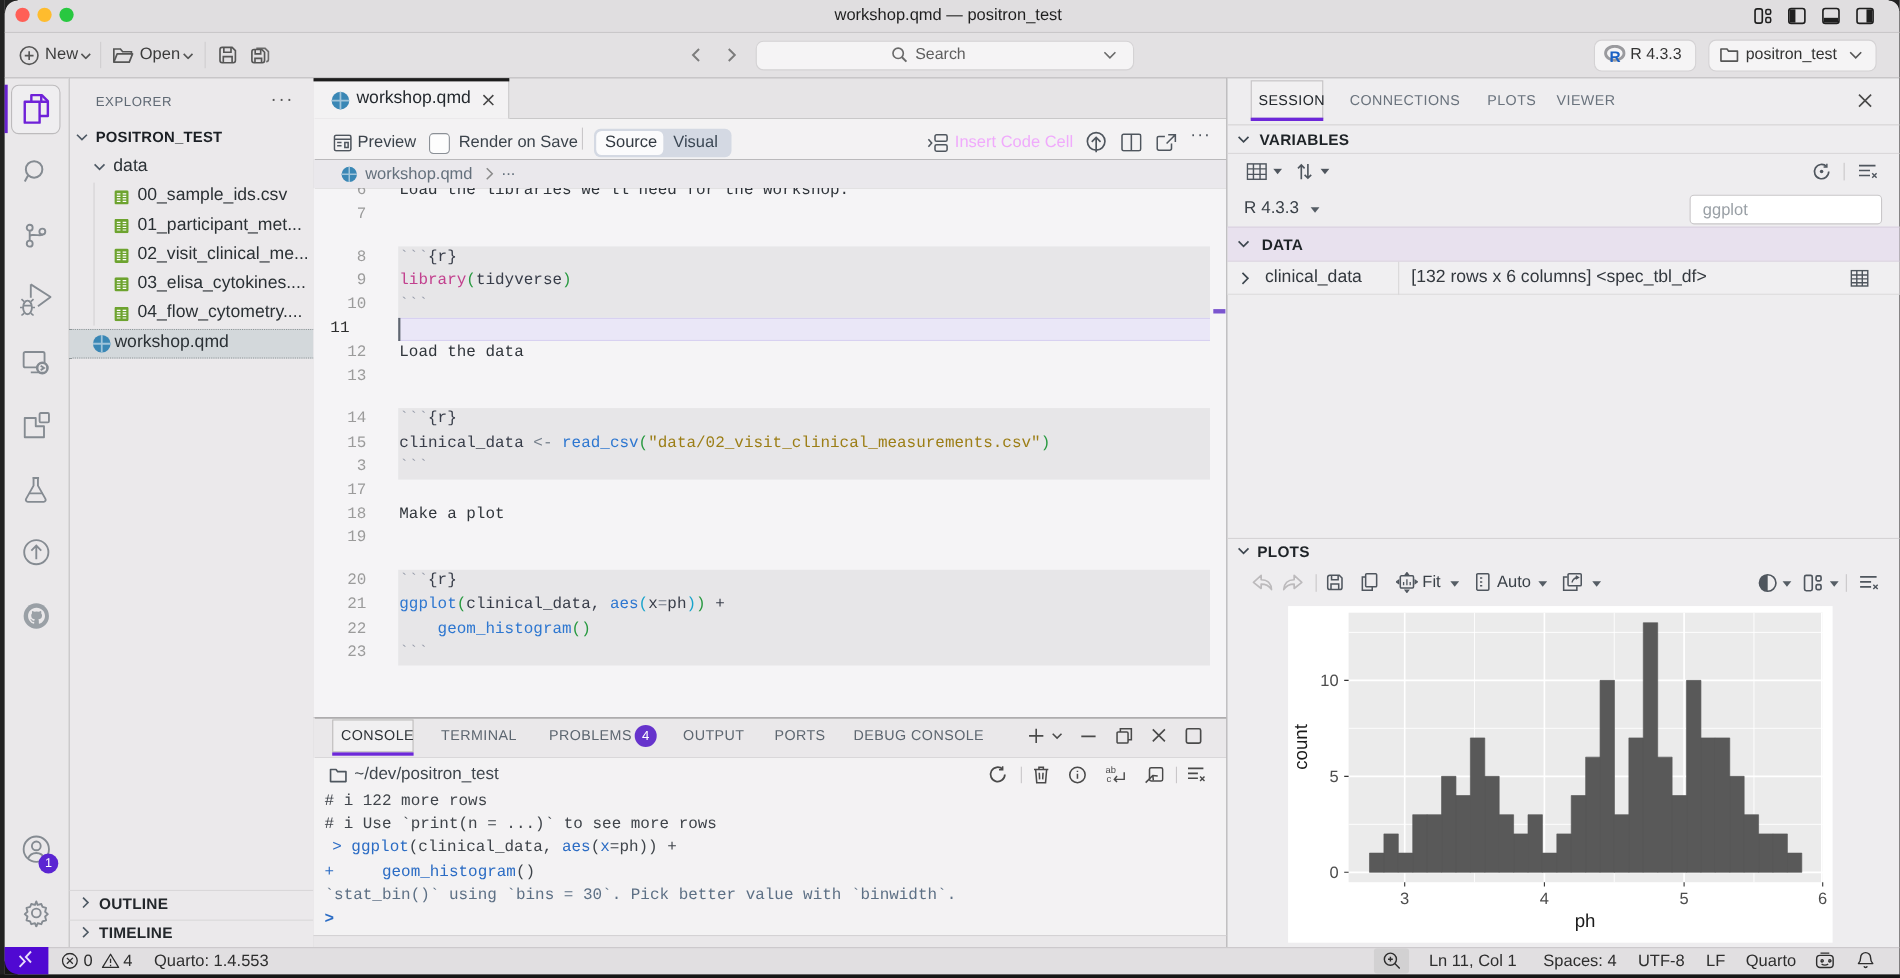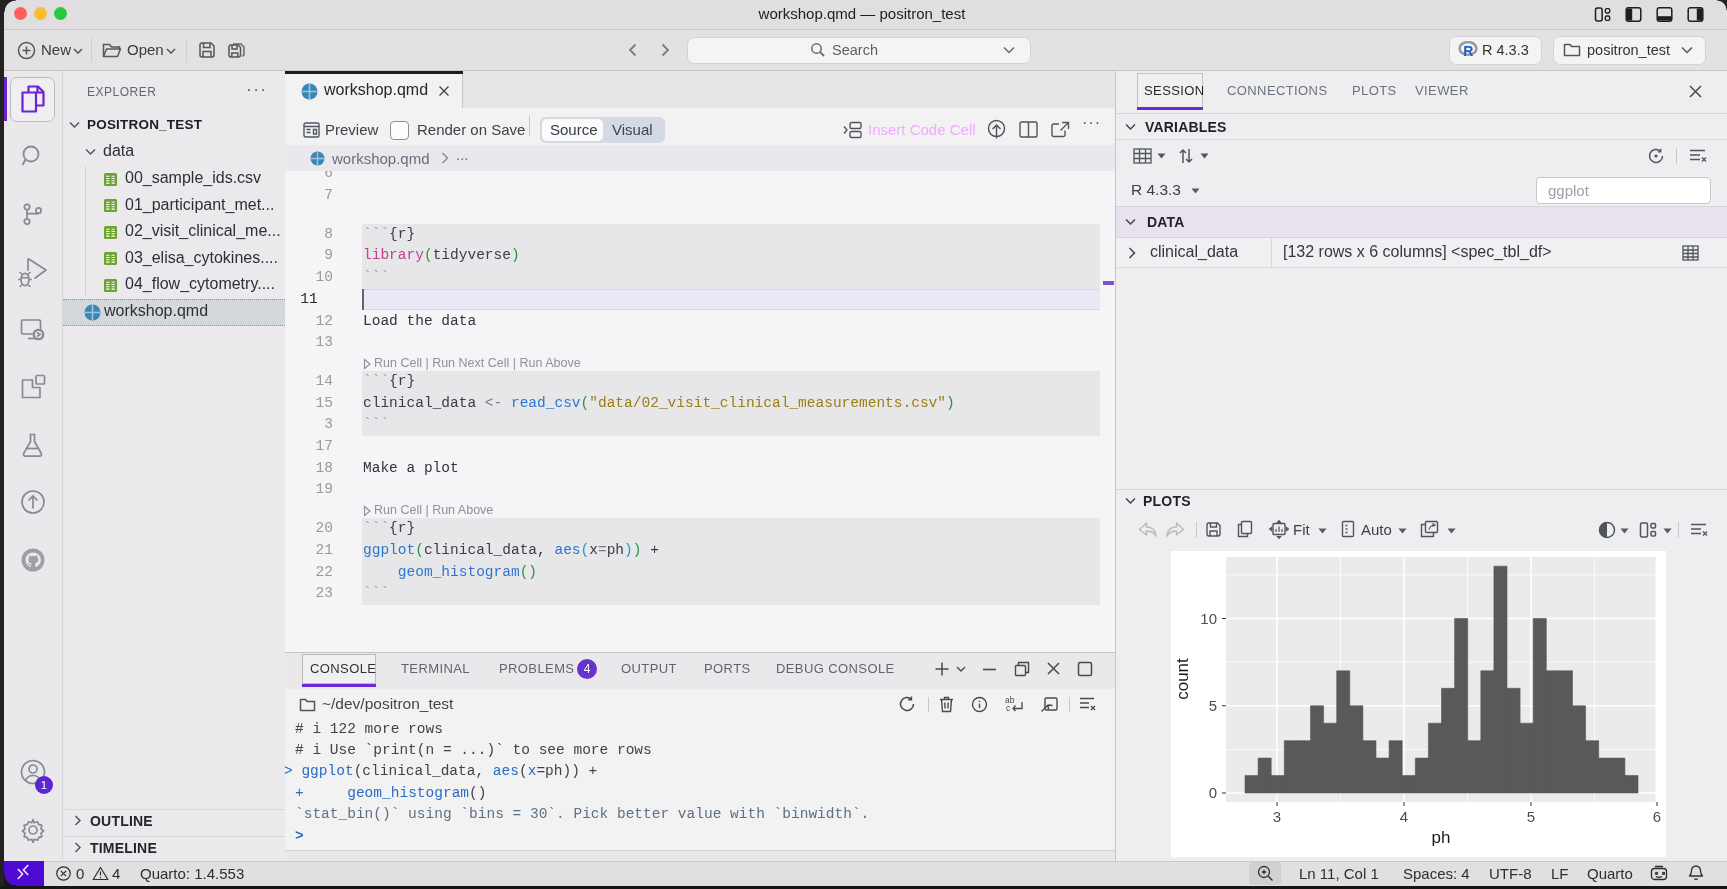--- a/index.html
+++ b/index.html
@@ -432,53 +432,42 @@
 
     <div class="a" style="left:77px;top:52.7px;width:738px;height:65.1px;background:#e7e6e8"></div>
     <div class="a" style="left:77px;top:199.9px;width:738px;height:65.1px;background:#e7e6e8"></div>
     <div class="a" style="left:77px;top:347.1px;width:738px;height:86.8px;background:#e7e6e8"></div>
 
     <div class="a" style="left:77px;top:117.8px;width:738px;height:21.7px;background:#eae7f7;border-top:1px solid #d8d1f1;border-bottom:1px solid #d8d1f1;box-sizing:border-box"></div>
     <div class="a" style="left:77px;top:117.8px;width:1.5px;height:21.7px;background:#5f6670"></div>
   </div>
   <div id="codelines" class="a" style="left:285px;top:171px;width:830px;height:481px;overflow:hidden">
     <div class="a mono" style="left:0;top:-7.7px;width:48px;text-align:right;font-size:14.5px;line-height:21.7px;color:#9b9b9b">6</div>
+    <div class="a mono" style="left:78px;top:-7.7px;font-size:14.5px;line-height:21.7px;color:#30353b;white-space:pre">Load the libraries we'll need for the workshop:</div>
     <div class="a mono" style="left:0;top:14.0px;width:48px;text-align:right;font-size:14.5px;line-height:21.7px;color:#9b9b9b">7</div>
     <div class="a mono" style="left:0;top:52.7px;width:48px;text-align:right;font-size:14.5px;line-height:21.7px;color:#9b9b9b">8</div>
     <div class="a mono" style="left:78px;top:52.7px;font-size:14.5px;line-height:21.7px;color:#383d49;white-space:pre"><span style="color:#989dab">```</span><span style="color:#383d49">{r}</span></div>
     <div class="a mono" style="left:0;top:74.4px;width:48px;text-align:right;font-size:14.5px;line-height:21.7px;color:#9b9b9b">9</div>
     <div class="a mono" style="left:78px;top:74.4px;font-size:14.5px;line-height:21.7px;color:#383d49;white-space:pre"><span style="color:#c2408e">library</span><span style="color:#27993f">(</span><span style="color:#383d49">tidyverse</span><span style="color:#27993f">)</span></div>
     <div class="a mono" style="left:0;top:96.1px;width:48px;text-align:right;font-size:14.5px;line-height:21.7px;color:#9b9b9b">10</div>
     <div class="a mono" style="left:78px;top:96.1px;font-size:14.5px;line-height:21.7px;color:#383d49;white-space:pre"><span style="color:#989dab">```</span></div>
     <div class="a mono" style="left:0;top:117.8px;width:48px;text-align:center;font-size:14.5px;line-height:21.7px;color:#2d2d2d">11</div>
     <div class="a mono" style="left:0;top:139.5px;width:48px;text-align:right;font-size:14.5px;line-height:21.7px;color:#9b9b9b">12</div>
     <div class="a mono" style="left:78px;top:139.5px;font-size:14.5px;line-height:21.7px;color:#30353b;white-space:pre">Load the data</div>
     <div class="a mono" style="left:0;top:161.2px;width:48px;text-align:right;font-size:14.5px;line-height:21.7px;color:#9b9b9b">13</div>
-    <div class="a" style="left:78px;top:184.9px;height:17px;width:400px">
-        <svg width="9" height="12" style="position:absolute;left:0;top:2px">
-          <path d="M1.5 1.5 L7 6 L1.5 10.5 Z" fill="none" stroke="#8d929c" stroke-width="1.2"></path>
-        </svg>
-        <span style="position:absolute;left:11px;top:0;font-size:12.5px;color:#8d929c;white-space:pre">Run Cell | Run Next Cell | Run Above</span>
-      </div>
     <div class="a mono" style="left:0;top:199.9px;width:48px;text-align:right;font-size:14.5px;line-height:21.7px;color:#9b9b9b">14</div>
     <div class="a mono" style="left:78px;top:199.9px;font-size:14.5px;line-height:21.7px;color:#383d49;white-space:pre"><span style="color:#989dab">```</span><span style="color:#383d49">{r}</span></div>
     <div class="a mono" style="left:0;top:221.6px;width:48px;text-align:right;font-size:14.5px;line-height:21.7px;color:#9b9b9b">15</div>
     <div class="a mono" style="left:78px;top:221.6px;font-size:14.5px;line-height:21.7px;color:#383d49;white-space:pre"><span style="color:#383d49">clinical_data</span><span style="color:#747e8a"> &lt;- </span><span style="color:#2e77d0">read_csv</span><span style="color:#27993f">(</span><span style="color:#9c7e16">"data/02_visit_clinical_measurements.csv"</span><span style="color:#27993f">)</span></div>
     <div class="a mono" style="left:0;top:243.3px;width:48px;text-align:right;font-size:14.5px;line-height:21.7px;color:#9b9b9b">3</div>
     <div class="a mono" style="left:78px;top:243.3px;font-size:14.5px;line-height:21.7px;color:#383d49;white-space:pre"><span style="color:#989dab">```</span></div>
     <div class="a mono" style="left:0;top:265.0px;width:48px;text-align:right;font-size:14.5px;line-height:21.7px;color:#9b9b9b">17</div>
     <div class="a mono" style="left:0;top:286.7px;width:48px;text-align:right;font-size:14.5px;line-height:21.7px;color:#9b9b9b">18</div>
     <div class="a mono" style="left:78px;top:286.7px;font-size:14.5px;line-height:21.7px;color:#30353b;white-space:pre">Make a plot</div>
     <div class="a mono" style="left:0;top:308.4px;width:48px;text-align:right;font-size:14.5px;line-height:21.7px;color:#9b9b9b">19</div>
-    <div class="a" style="left:78px;top:332.1px;height:17px;width:400px">
-        <svg width="9" height="12" style="position:absolute;left:0;top:2px">
-          <path d="M1.5 1.5 L7 6 L1.5 10.5 Z" fill="none" stroke="#8d929c" stroke-width="1.2"></path>
-        </svg>
-        <span style="position:absolute;left:11px;top:0;font-size:12.5px;color:#8d929c;white-space:pre">Run Cell | Run Above</span>
-      </div>
     <div class="a mono" style="left:0;top:347.1px;width:48px;text-align:right;font-size:14.5px;line-height:21.7px;color:#9b9b9b">20</div>
     <div class="a mono" style="left:78px;top:347.1px;font-size:14.5px;line-height:21.7px;color:#383d49;white-space:pre"><span style="color:#989dab">```</span><span style="color:#383d49">{r}</span></div>
     <div class="a mono" style="left:0;top:368.8px;width:48px;text-align:right;font-size:14.5px;line-height:21.7px;color:#9b9b9b">21</div>
     <div class="a mono" style="left:78px;top:368.8px;font-size:14.5px;line-height:21.7px;color:#383d49;white-space:pre"><span style="color:#2e77d0">ggplot</span><span style="color:#27993f">(</span><span style="color:#383d49">clinical_data, </span><span style="color:#2e77d0">aes</span><span style="color:#18a3cc">(</span><span style="color:#383d49">x</span><span style="color:#747e8a">=</span><span style="color:#383d49">ph</span><span style="color:#18a3cc">)</span><span style="color:#27993f">)</span><span style="color:#383d49"> +</span></div>
     <div class="a mono" style="left:0;top:390.5px;width:48px;text-align:right;font-size:14.5px;line-height:21.7px;color:#9b9b9b">22</div>
     <div class="a mono" style="left:78px;top:390.5px;font-size:14.5px;line-height:21.7px;color:#383d49;white-space:pre"><span style="color:#383d49">    </span><span style="color:#2e77d0">geom_histogram</span><span style="color:#27993f">()</span></div>
     <div class="a mono" style="left:0;top:412.2px;width:48px;text-align:right;font-size:14.5px;line-height:21.7px;color:#9b9b9b">23</div>
     <div class="a mono" style="left:78px;top:412.2px;font-size:14.5px;line-height:21.7px;color:#383d49;white-space:pre"><span style="color:#989dab">```</span></div>
   </div>
 
@@ -586,21 +575,21 @@
       <svg width="17" height="14" viewBox="0 0 17 14">
         <g stroke="#4a4a4a" stroke-width="1.5" fill="none">
           <path d="M1 1.5h14M1 6h9M1 10.5h9"></path>
           <path d="M12 9l4 4M16 9l-4 4" stroke-width="1.3"></path>
         </g>
       </svg>
     </div>
   <div id="consoletext">
   <div class="a mono" style="left:295px;top:718.5px;font-size:14.5px;line-height:21.4px;white-space:pre"><span style="color:#3f444a"># i 122 more rows</span></div>
   <div class="a mono" style="left:295px;top:739.9px;font-size:14.5px;line-height:21.4px;white-space:pre"><span style="color:#3f444a"># i Use `print(n = ...)` to see more rows</span></div>
-  <div class="a mono" style="left:284px;top:761.3px;font-size:14.5px;line-height:21.4px;white-space:pre"><span style="color:#2b6cc4">&gt; </span><span style="color:#2b6cc4">ggplot</span><span style="color:#3f444a">(clinical_data, </span><span style="color:#2b6cc4">aes</span><span style="color:#3f444a">(</span><span style="color:#2b6cc4">x</span><span style="color:#3f444a">=ph)) +</span></div>
+  <div class="a mono" style="left:302px;top:761.3px;font-size:14.5px;line-height:21.4px;white-space:pre"><span style="color:#2b6cc4">&gt; </span><span style="color:#2b6cc4">ggplot</span><span style="color:#3f444a">(clinical_data, </span><span style="color:#2b6cc4">aes</span><span style="color:#3f444a">(</span><span style="color:#2b6cc4">x</span><span style="color:#3f444a">=ph)) +</span></div>
   <div class="a mono" style="left:295px;top:782.7px;font-size:14.5px;line-height:21.4px;white-space:pre"><span style="color:#2b6cc4">+</span><span style="color:#3f444a">     </span><span style="color:#2b6cc4">geom_histogram</span><span style="color:#3f444a">()</span></div>
   <div class="a mono" style="left:295px;top:804.1px;font-size:14.5px;line-height:21.4px;white-space:pre"><span style="color:#5d7085">`stat_bin()` using `bins = 30`. Pick better value with `binwidth`.</span></div>
   <div class="a mono" style="left:295px;top:825.5px;font-size:14.5px;line-height:21.4px;white-space:pre"><span style="color:#2b6cc4;font-weight:bold">&gt;</span></div>
   </div>
 
   <div class="a" style="left:285px;top:850px;width:830px;height:11px;background:#e9e7e9;border-top:1px solid #d4d2d4;box-sizing:border-box"></div>
 </div>
 
 <div id="rightpanel">
   <div class="a" style="left:1115px;top:71px;width:612px;height:790px;background:#eeedef;border-left:1px solid #c6c4c6;box-sizing:border-box"></div>

